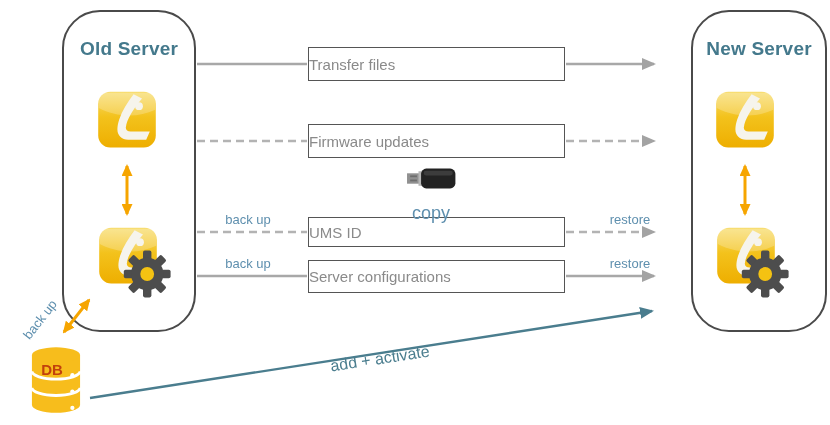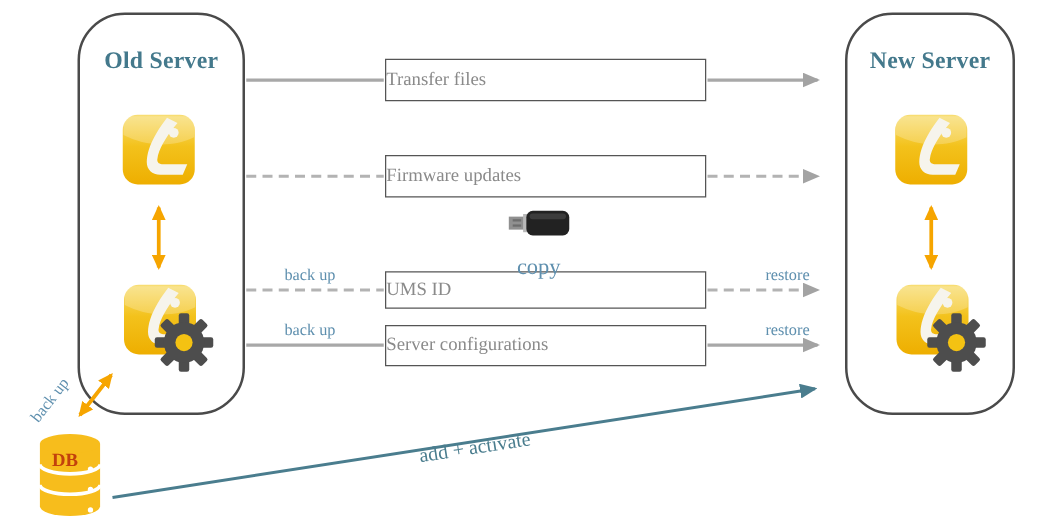--- a/index.html
+++ b/index.html
@@ -1,33 +1,33 @@
 <!DOCTYPE html>
 <html><head>
 <meta charset="utf-8">
 <style>
   html,body { margin:0; padding:0; background:#ffffff; }
   .canvas {
     position:relative; width:830px; height:425px; background:#ffffff;
-    font-family:Liberation Serif, serif; overflow:hidden;
+    font-family:Liberation Sans, sans-serif; overflow:hidden;
   }
   svg use, svg symbol { overflow:visible; }
   .overlay { position:absolute; left:0; top:0; z-index:3; pointer-events:none; }
   .ln   { stroke:#a8a8a8; stroke-width:2.6; fill:none; }
   .dash { stroke:#b3b3b3; stroke-width:2.4; stroke-dasharray:8 5; fill:none; }
   .oln  { stroke:#f6a500; stroke-width:3; fill:none; }
   .tln  { stroke:#4a7d8e; stroke-width:2.4; fill:none; }
 
   .server-box {
     position:absolute; top:10px; width:134px; height:322px;
     border:2px solid #4a4a4a; border-radius:38px; background:#ffffff; z-index:1;
     box-sizing:border-box;
   }
   .server-box.old { left:62px; }
-  .server-box.new { left:676px; width:136px;padding-left:20px; }
+  .server-box.new { left:691px; width:136px;padding-left:20px; }
   .server-title {
     position:absolute; top:26px; left:0; right:0; text-align:center;
     font-size:19px; font-weight:bold; color:#44798c; letter-spacing:0.2px;
   }
   .icon { position:absolute; z-index:2; }
 
   .flow-box {
     position:absolute; left:308px; width:257px; box-sizing:border-box;
     border:1.5px solid #555555; background:#ffffff; z-index:2;
     display:flex; align-items:center; 

